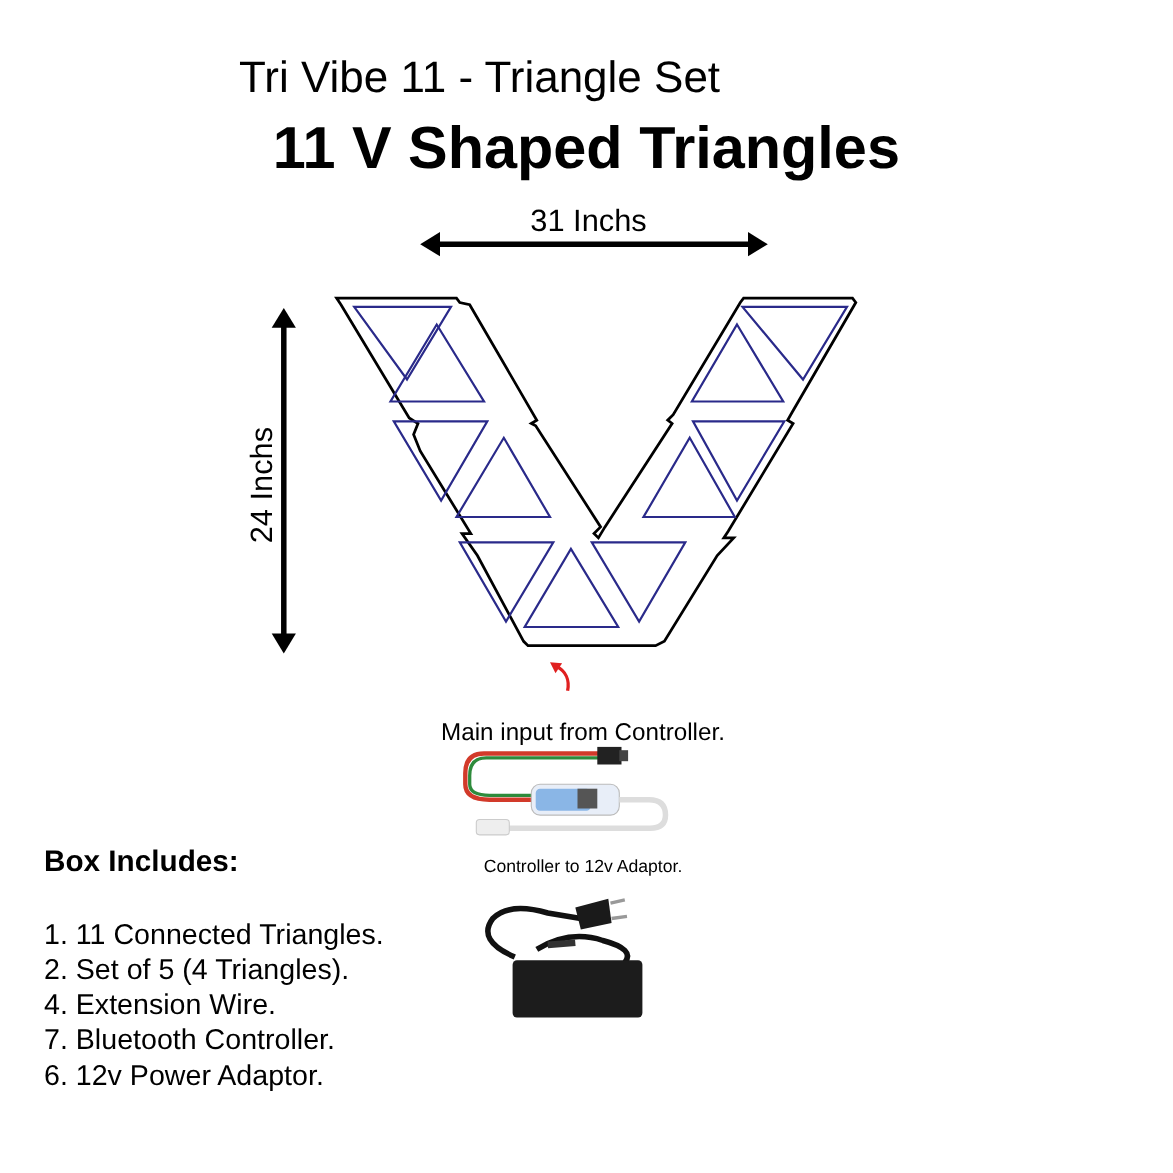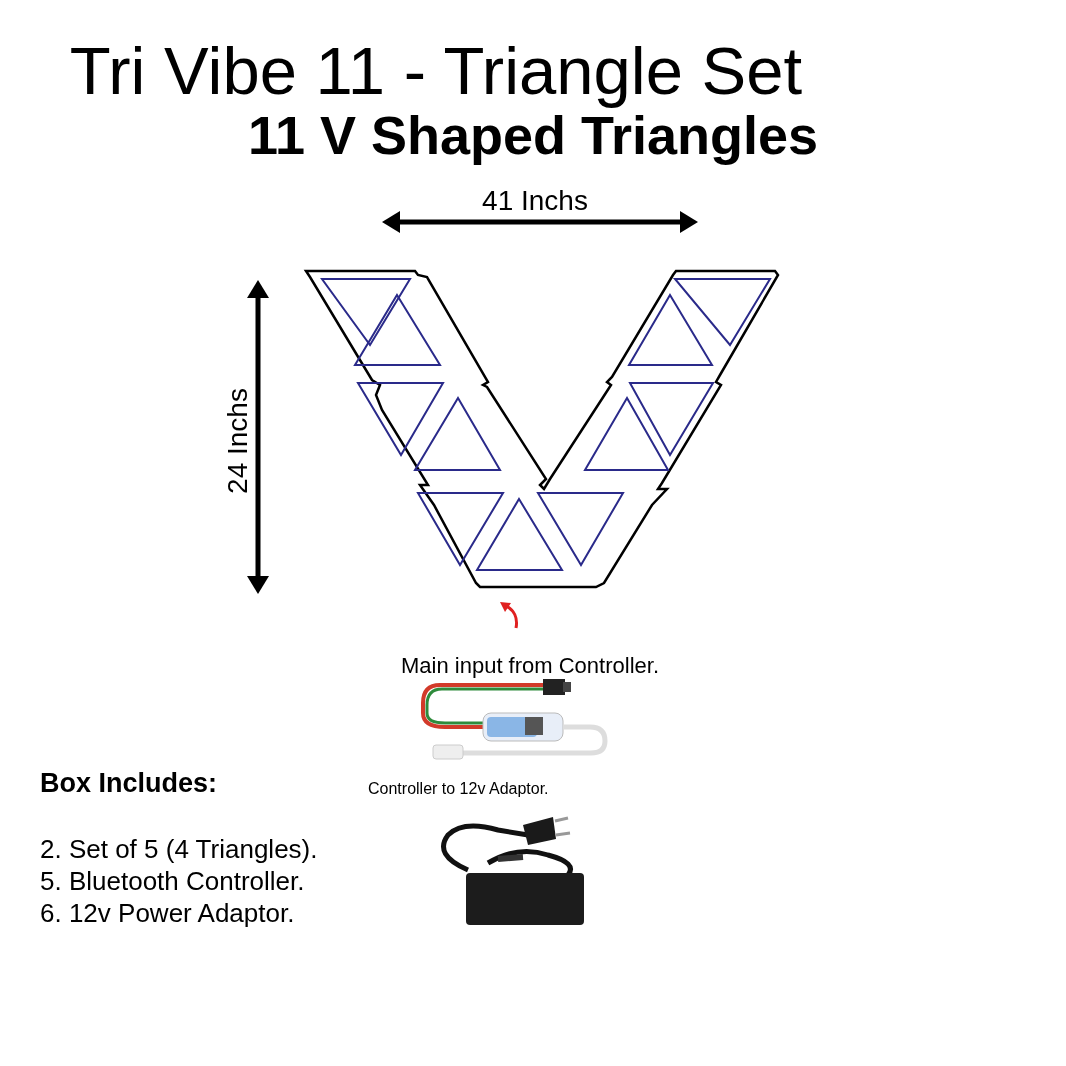--- a/index.html
+++ b/index.html
@@ -1,39 +1,39 @@
 <!DOCTYPE html>
 <html><head>
 <meta charset="utf-8">
 <style>
   html,body{margin:0;padding:0;background:#fff;}
   body{width:1066px;height:1066px;position:relative;overflow:hidden;font-family:"Liberation Sans",sans-serif;color:#000;}
   .abs{position:absolute;}
-  #title1{left:0;width:872px;top:40px;text-align:center;font-size:67px;line-height:62px;}
+  #title1{left:0;width:872px;top:40px;text-align:center;font-size:40px;line-height:62px;}
   #title2{left:0;width:1066px;top:104px;text-align:center;font-size:54px;font-weight:bold;line-height:62px;}
   #dimw-label{left:440px;width:190px;top:185px;text-align:center;font-size:28px;}
   #dimh-label{left:178px;top:425px;width:120px;text-align:center;font-size:28px;transform:rotate(-90deg);}
   #main-input{left:330px;width:400px;top:653px;text-align:center;font-size:22px;}
-  #ctrl-adaptor{left:368px;width:300px;top:780px;text-align:left;font-size:16px;}
+  #ctrl-adaptor{left:380px;width:300px;top:780px;text-align:center;font-size:16px;}
   #box-title{left:40px;top:768px;font-size:27px;font-weight:bold;}
   #box-list{left:40px;top:833px;font-size:26px;line-height:32px;margin:0;padding:0;list-style:none;}
   #box-list li{margin:0;padding:0;}
 </style>
 </head>
 <body>
 
 <div id="title1" class="abs">Tri Vibe 11 - Triangle Set</div>
 <div id="title2" class="abs">11 V Shaped Triangles</div>
 
 <svg class="abs" style="left:380px;top:208px;" width="320" height="28">
   <line x1="18" y1="14" x2="302" y2="14" stroke="#000" stroke-width="5"></line>
   <polygon points="2,14 20,3 20,25" fill="#000"></polygon>
   <polygon points="318,14 300,3 300,25" fill="#000"></polygon>
 </svg>
-<div id="dimw-label" class="abs">41 Inchs</div>
+<div id="dimw-label" class="abs">31 Inchs</div>
 
 <svg class="abs" style="left:244px;top:278px;" width="28" height="318">
   <line x1="14" y1="18" x2="14" y2="300" stroke="#000" stroke-width="5"></line>
   <polygon points="14,2 3,20 25,20" fill="#000"></polygon>
   <polygon points="14,316 3,298 25,298" fill="#000"></polygon>
 </svg>
 <div id="dimh-label" class="abs">24 Inchs</div>
 
 <svg class="abs" style="left:300px;top:265px;" width="480" height="325" viewBox="0 0 480 325">
   <g fill="none" stroke="#000" stroke-width="2.5">
@@ -78,16 +78,18 @@
   <polygon points="95,10 125,2 128,24 100,30" fill="#1a1a1a"></polygon>
   <line x1="127" y1="6" x2="140" y2="3" stroke="#999" stroke-width="3"></line>
   <line x1="128" y1="20" x2="142" y2="18" stroke="#999" stroke-width="3"></line>
   <path d="M60,48 Q90,30 120,40 Q150,48 140,60" fill="none" stroke="#111" stroke-width="5"></path>
   <line x1="70" y1="44" x2="95" y2="42" stroke="#333" stroke-width="6"></line>
   <rect x="38" y="58" width="118" height="52" rx="4" fill="#1c1c1c"></rect>
 </svg>
 
 <div id="box-title" class="abs">Box Includes:</div>
 <ul id="box-list" class="abs">
+  <li>1. 11 Connected Triangles.</li>
   <li>2. Set of 5 (4 Triangles).</li>
-  <li>5. Bluetooth Controller.</li>
+  <li>4. Extension Wire.</li>
+  <li>7. Bluetooth Controller.</li>
   <li>6. 12v Power Adaptor.</li>
 </ul>
 
 </body></html>

